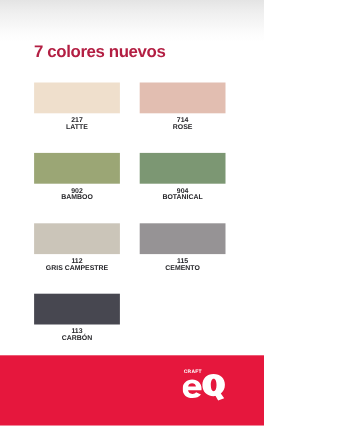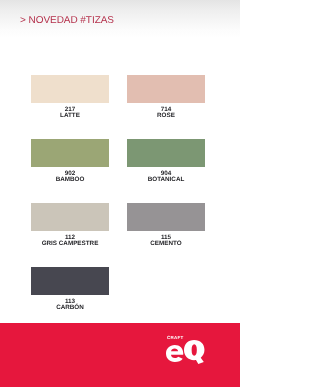--- a/index.html
+++ b/index.html
@@ -38,22 +38,22 @@
   .logo .eq{position:absolute;left:0;top:6px;width:40px;height:28px;}
   .logo .eq svg{display:block;}
 </style>
 </head>
 <body>
 
 <div class="page">
 
   <div class="topwash"></div>
 
-  <div class="breadcrumb" style="color: rgb(180, 48, 75);">&gt; NOVEDAD #TIZAS</div>
 
+  <h1 class="title" style="color: rgb(179, 31, 67);">7 colores nuevos</h1>
 
   <div class="grid">
       <div class="cell" style="left: 31px; top: 75px;">
         <div class="swatch" style="background: rgb(239, 223, 204);"></div>
         <div class="code">217</div>
         <div class="cname">LATTE</div>
       </div>
       <div class="cell" style="left: 127px; top: 75px;">
         <div class="swatch" style="background: rgb(226, 190, 177);"></div>
         <div class="code">714</div>

